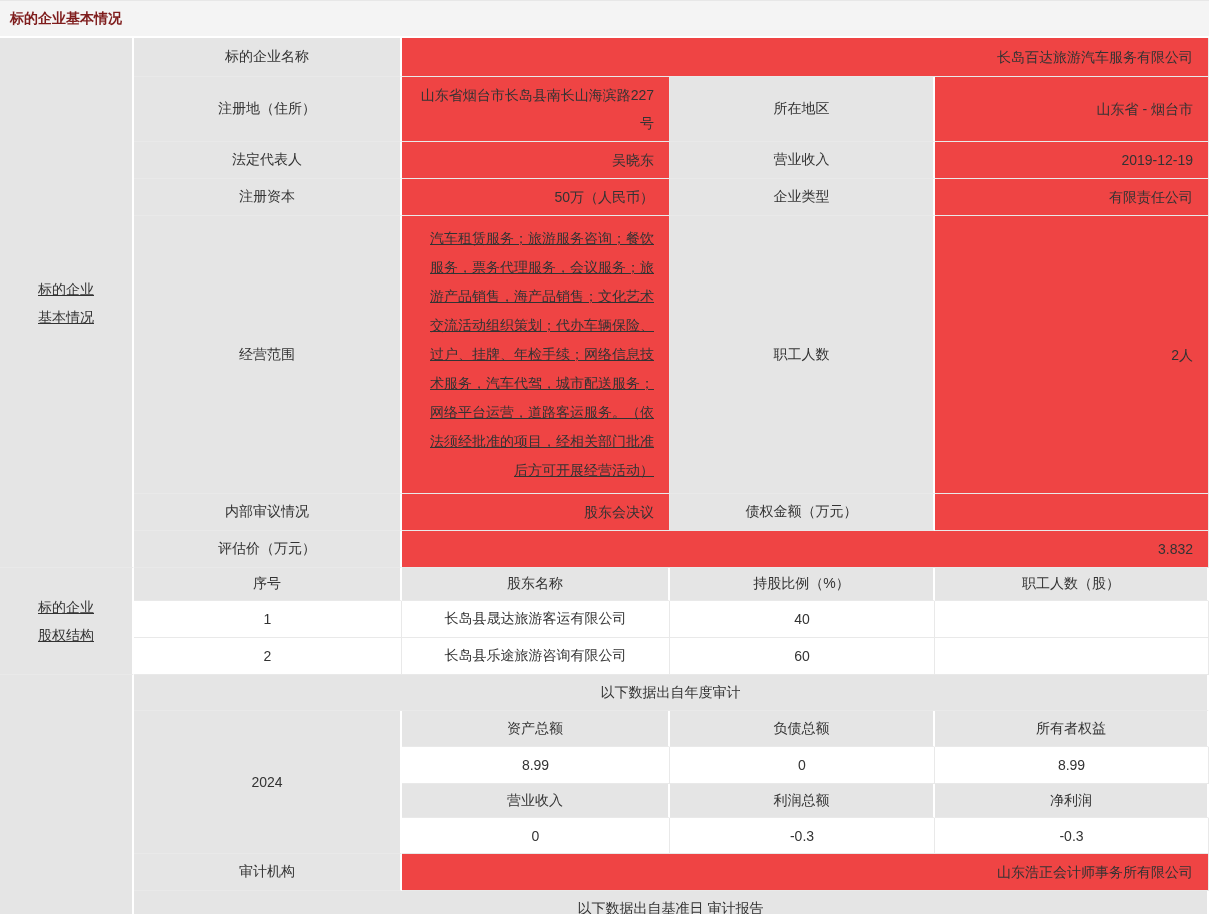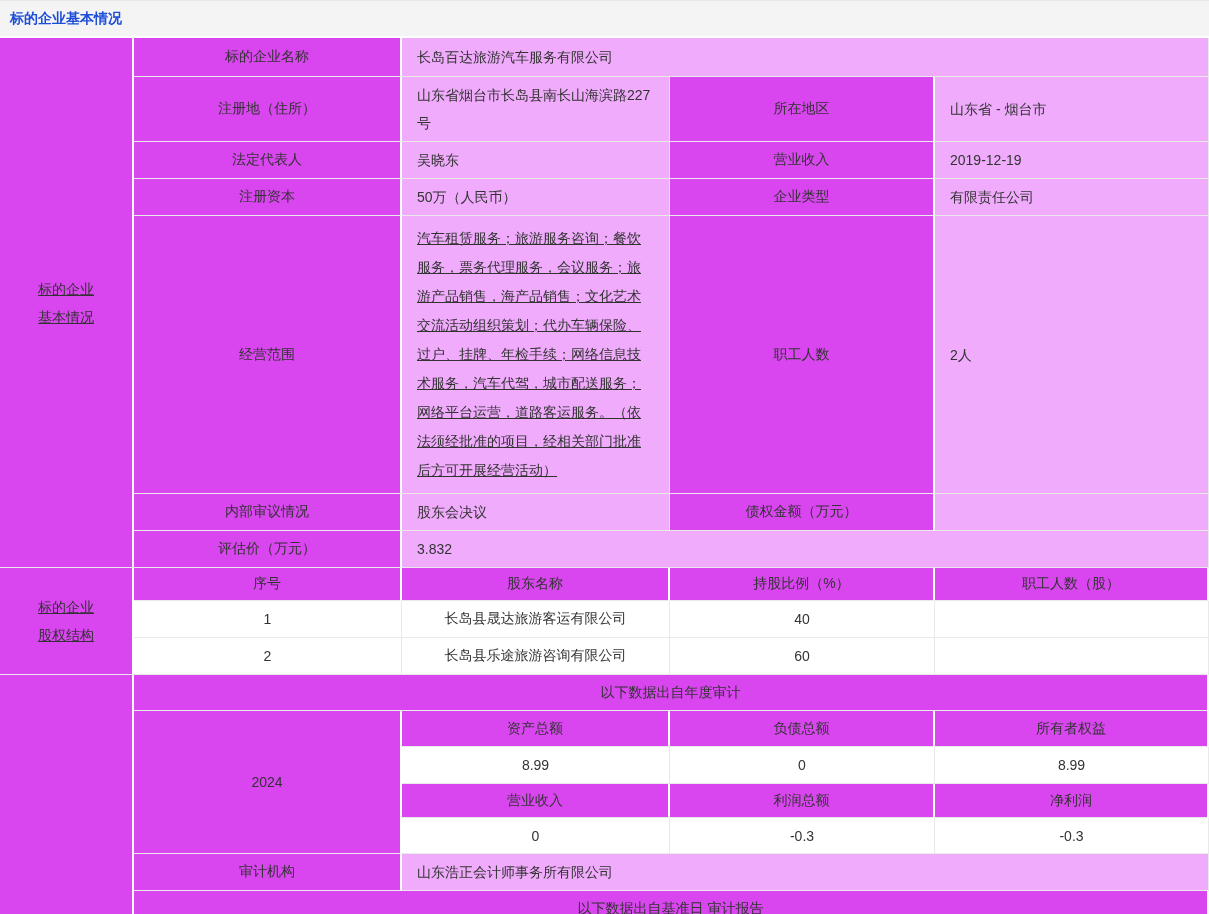--- a/index.html
+++ b/index.html
@@ -17,48 +17,48 @@
 
   .title-bar {
     height: 36px;
     background: #f4f4f4;
     border-top: 1px solid #e7e7e7;
     display: flex;
     align-items: center;
     padding-left: 10px;
     box-sizing: border-box;
     font-weight: bold;
-    color: #1d4ed8;
+    color: #7f1d1d;
     margin-bottom: 2px;
   }
 
   table.info-table {
     width: 1209px;
     table-layout: fixed;
     border-collapse: separate;
     border-spacing: 0;
   }
   td {
     vertical-align: middle;
     box-sizing: border-box;
     border-bottom: 1px solid #e9e9e9;
     border-right: 1px solid #e9e9e9;
     overflow: hidden;
     word-break: break-all;
   }
   
   td.g {
-    background: #d946ef;
+    background: #e5e5e5;
     text-align: center;
     border-right: 2px solid #ffffff;
   }
   
   td.w {
-    background: #f0abfc;
-    text-align: left;
+    background: #ef4444;
+    text-align: right;
     padding: 4px 15px;
     line-height: 28px;
   }
   
   td.wc {
     background: #ffffff;
     text-align: center;
   }
   td.scope {
     line-height: 29px;

